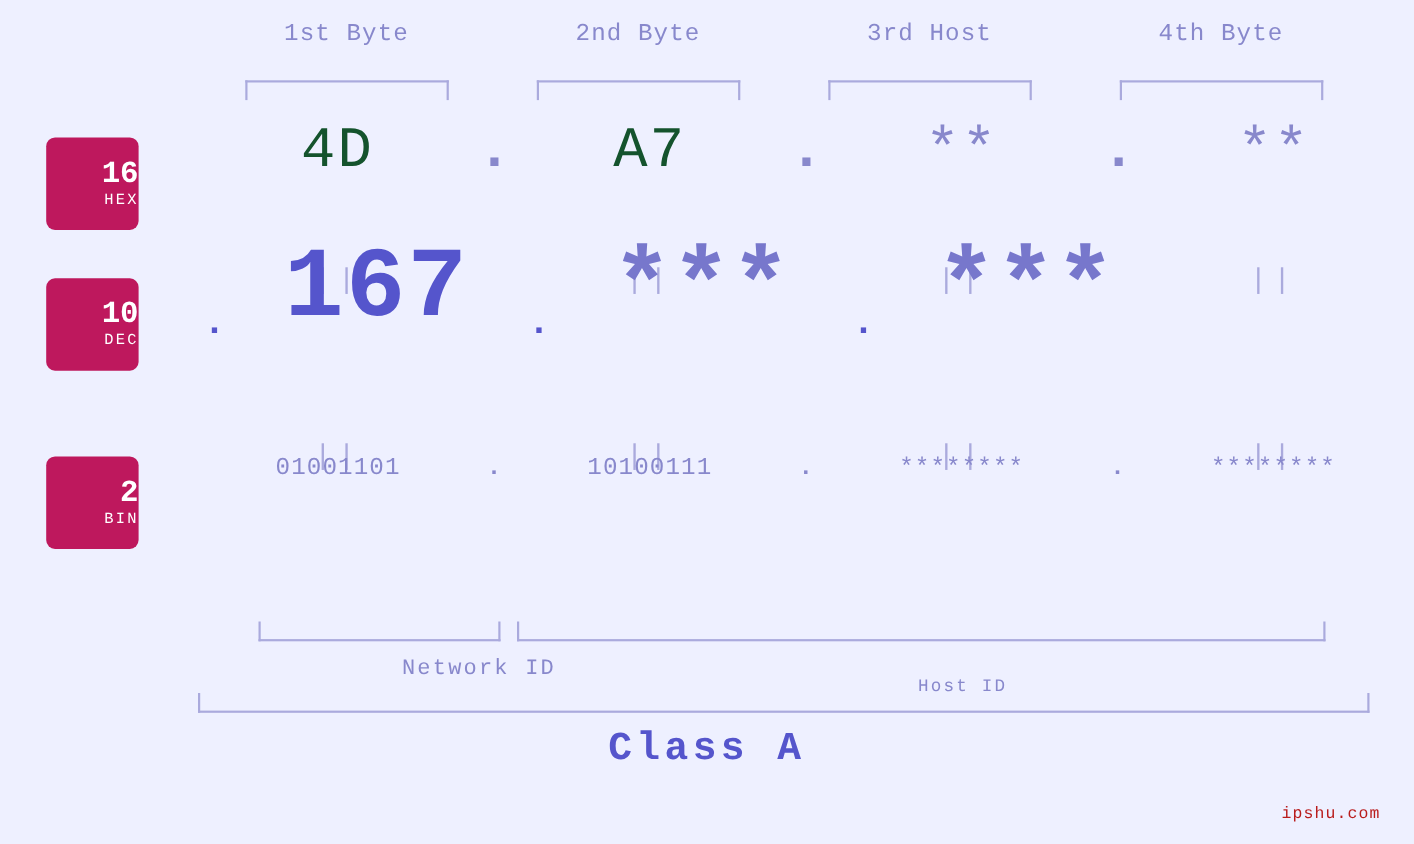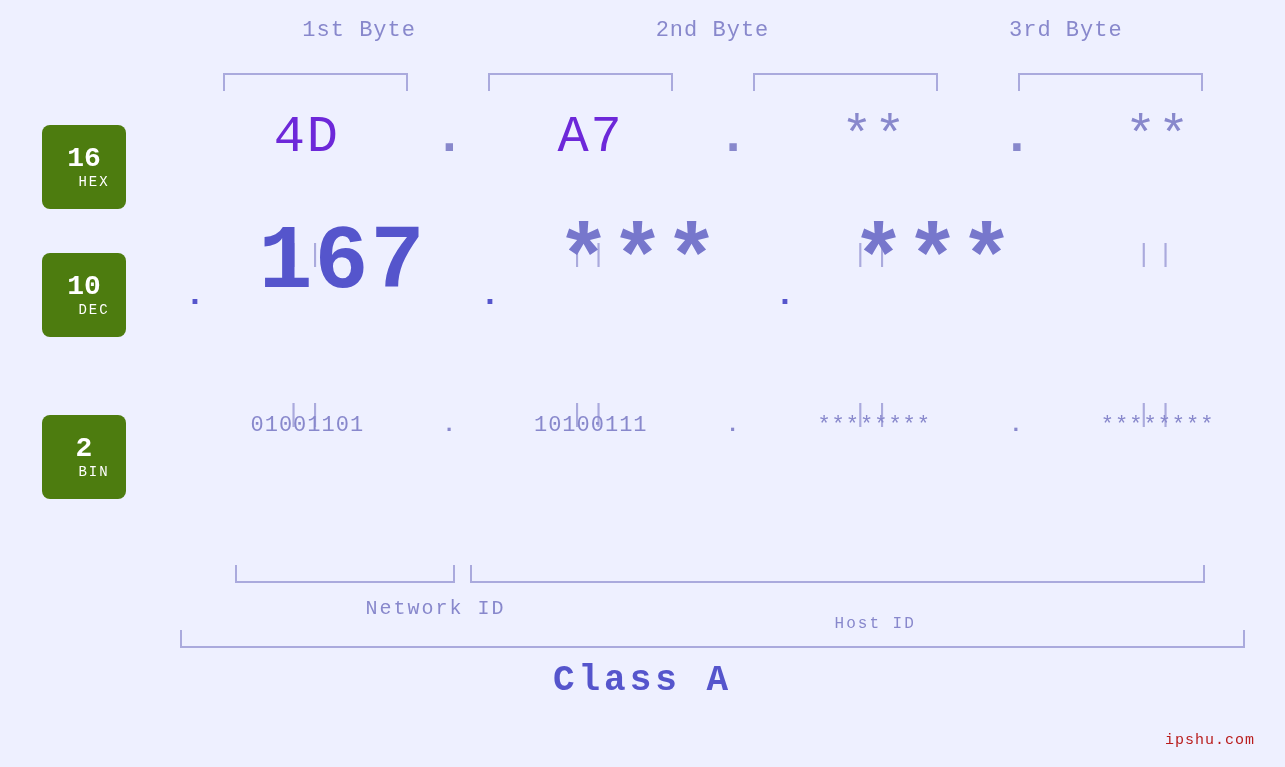--- a/index.html
+++ b/index.html
@@ -55,24 +55,24 @@
       border: 2px solid #aaaadd;
       border-bottom: none;
       position: relative;
     }
 
     
     .badge {
       width: 84px;
       height: 84px;
       border-radius: 8px;
-      background-color: #4d7c0f;
+      background-color: #be185d;
       display: flex;
       flex-direction: column;
-      align-items: center;
+      align-items: flex-end;
       justify-content: center;
       color: white;
       position: absolute;
       left: 42px;
     }
 
     .badge-num {
       font-size: 28px;
       font-weight: bold;
       line-height: 1.1;
@@ -142,21 +142,21 @@
 
     .dot-sep {
       width: 30px;
       text-align: center;
       font-weight: bold;
     }
 
     
     .hex-val {
       font-size: 52px;
-      color: #6d28d9;
+      color: #14532d;
       letter-spacing: 2px;
     }
 
     .hex-dot {
       font-size: 52px;
       color: #8888cc;
     }
 
     
     .eq-row {
@@ -313,21 +313,22 @@
     }
   </style>
 </head>
 <body>
 
 <div class="container">
 
   <div class="byte-headers">
     <div class="byte-header">1st Byte</div>
     <div class="byte-header">2nd Byte</div>
-    <div class="byte-header">3rd Byte</div>
+    <div class="byte-header">3rd Host</div>
+    <div class="byte-header">4th Byte</div>
   </div>
 
   <div class="brackets-row">
     <div class="bracket"></div>
     <div class="bracket"></div>
     <div class="bracket"></div>
     <div class="bracket"></div>
   </div>
 
   <div class="main-grid">

